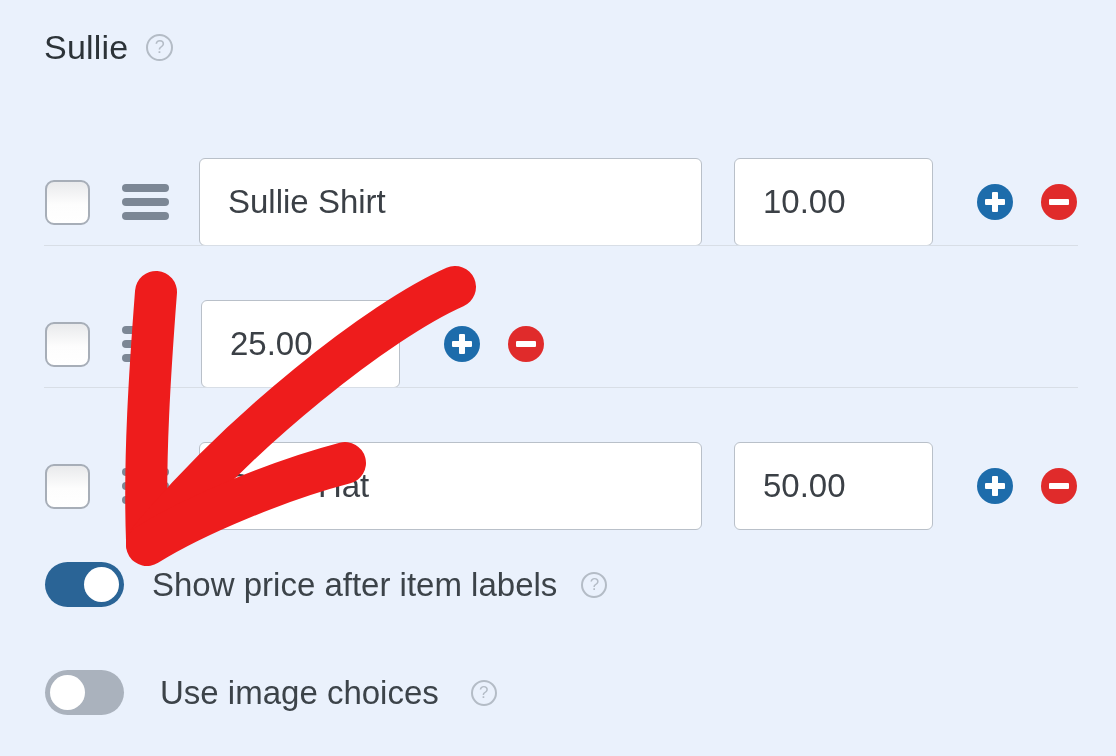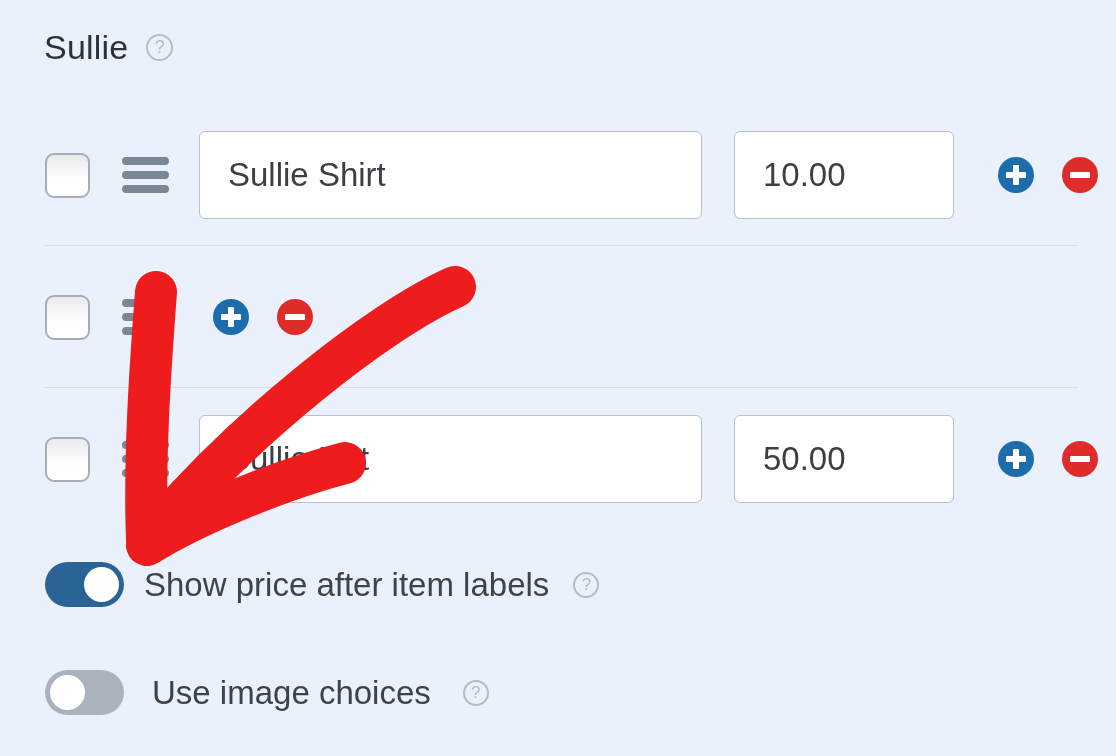--- a/index.html
+++ b/index.html
@@ -63,21 +63,21 @@
   .items-list {
     position: absolute;
     left: 0;
     top: 104px;
     width: 1116px;
   }
   .item-row {
     position: relative;
     height: 142px;
     display: flex;
-    align-items: center;
+    align-items: flex-end;
   }
   .item-row .row-inner {
     display: flex;
     align-items: center;
     height: 88px;
     width: 100%;
   }
   .row-divider {
     position: absolute;
     left: 44px;
@@ -128,21 +128,21 @@
     color: #3b4046;
     padding: 0 28px;
     box-sizing: border-box;
     font-family: "Liberation Sans", sans-serif;
     outline: none;
     flex: 0 0 auto;
   }
 
   
   .price-input {
-    width: 220px;
+    width: 199px;
     height: 88px;
     margin-left: 32px;
     border: 1px solid #b9c0c9;
     border-radius: 6px;
     background: #ffffff;
     font-size: 33px;
     color: #3b4046;
     padding: 0 28px;
     box-sizing: border-box;
     font-family: "Liberation Sans", sans-serif;
@@ -214,21 +214,21 @@
     height: 35px;
     border-radius: 50%;
     background: #ffffff;
   }
   .toggle.on .knob { right: 5px; }
   .toggle.off .knob { left: 5px; }
 
   .toggle-label {
     font-size: 33px;
     color: #3c4349;
-    margin-left: 20px;
+    margin-left: 28px;
     white-space: nowrap;
     text-align: right;
   }
   .toggle-help {
     margin-left: 24px;
   }
 
   
   #annotation-arrow {
     position: absolute;
@@ -275,20 +275,21 @@
     </div>
 
     <div class="item-row">
       <div class="row-inner">
         <div class="item-checkbox"></div>
         <div class="drag-handle">
           <span></span>
             <span></span>
             <span></span>
         </div>
+        <input class="price-input" type="text" value="25.00" style="">
         <div class="row-buttons">
           <div class="circle-btn add">
             <span class="bar-h"></span>
               <span class="bar-v"></span>
           </div>
           <div class="circle-btn remove">
             <span class="bar-h"></span>
           </div>
         </div>
       </div>

